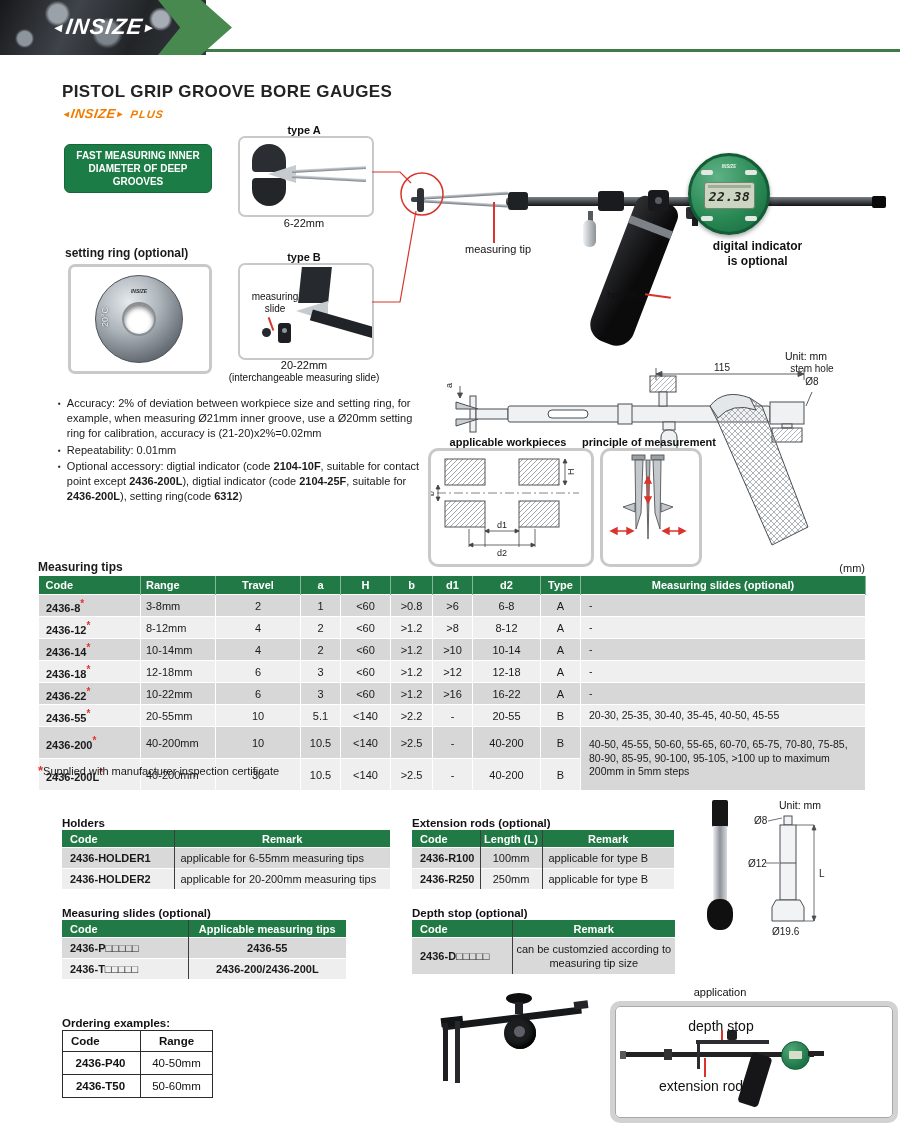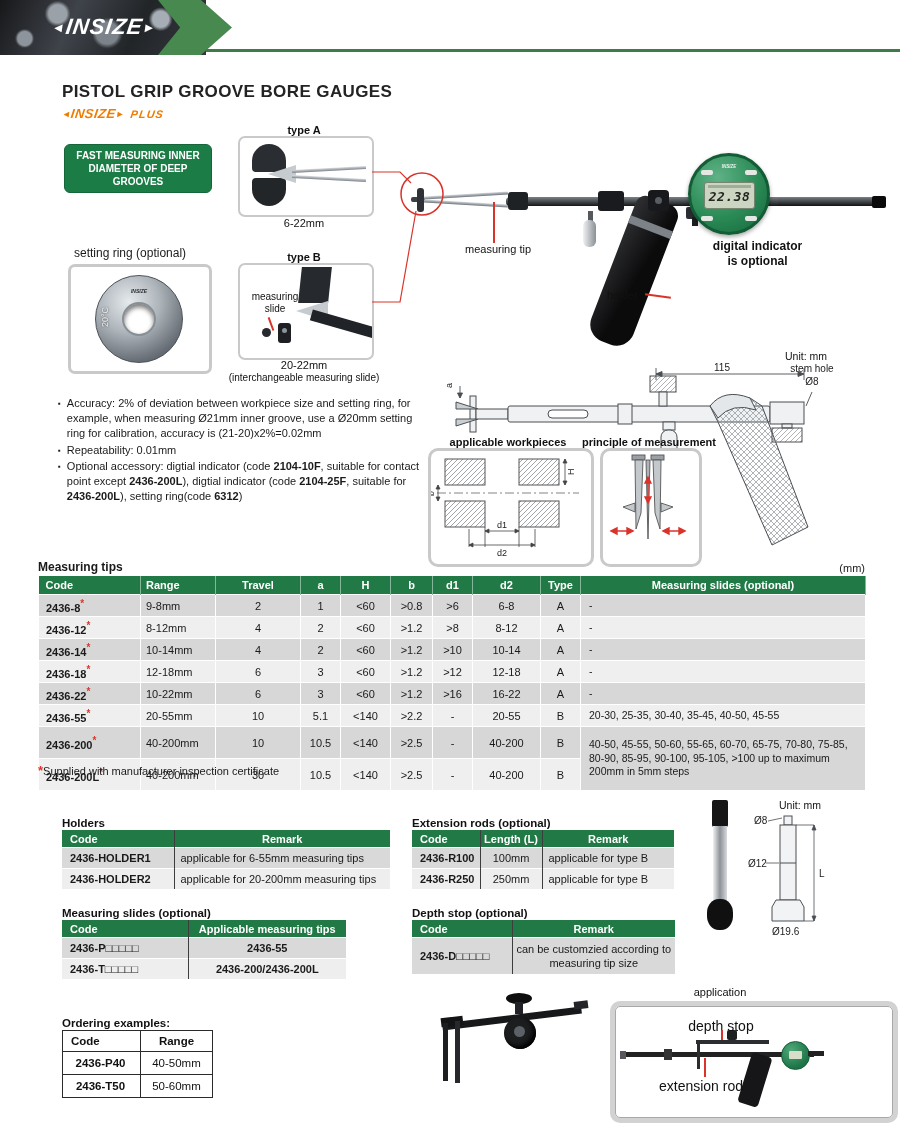--- a/index.html
+++ b/index.html
@@ -32,21 +32,21 @@
   .plus-logo .plus{font-size:11px;margin-left:6px;letter-spacing:1px;}
   .badge{left:64px;top:144px;width:142px;background:#1b7c45;border:1px solid #15673a;
     border-radius:6px;color:#fff;font-weight:bold;font-size:10px;line-height:1.3;
     text-align:center;padding:4px 2px;}
 
   
   .gbox{border:2px solid #c9c9c9;border-radius:7px;background:#fff;overflow:hidden;}
   .glabel{font-weight:bold;font-size:11px;text-align:center;color:#111;}
   .gcap{font-size:11px;text-align:center;color:#111;}
 
-  .sr-title{left:74px;top:246px;font-weight:normal;font-size:12px;}
+  .sr-title{left:65px;top:246px;font-weight:bold;font-size:12px;}
   .sr-box{left:68px;top:264px;width:138px;height:104px;border-width:3px;}
   .ring{position:absolute;left:24px;top:8px;width:86px;height:86px;border-radius:50%;
     background:radial-gradient(circle at 38% 30%, #e6eaed 0%, #aeb5bb 38%, #6b7279 72%, #3c4248 100%);
     border:1px solid #4c5258;}
   .ring-hole{position:absolute;left:28px;top:28px;width:30px;height:30px;border-radius:50%;
     background:#fff;box-shadow:inset 0 3px 5px rgba(0,0,0,.55),0 0 0 2px #878f96;}
   .ring-temp{position:absolute;left:-1px;top:36px;font-size:9px;color:#eef2f4;
     transform:rotate(-90deg);text-shadow:0 0 2px #333;}
   .ring-brand{position:absolute;left:0;top:12px;width:100%;text-align:center;font-size:5px;
     color:#2b2e31;font-weight:bold;font-style:italic;}
@@ -446,21 +446,21 @@
           <th>b</th>
           <th>d1</th>
           <th>d2</th>
           <th>Type</th>
           <th>Measuring slides (optional)</th>
         </tr>
       </thead>
     <tbody id="tips-body">
         <tr class="dark">
           <td class="cell-code"><span class="code">2436-8</span><sup class="star">*</sup></td>
-          <td class="cell-range">9-8mm</td>
+          <td class="cell-range">3-8mm</td>
           <td class="cell-travel">2</td>
           <td class="cell-a">1</td>
           <td class="cell-h">&lt;60</td>
           <td class="cell-b">&gt;0.8</td>
           <td class="cell-d1">&gt;6</td>
           <td class="cell-d2">6-8</td>
           <td class="cell-type">A</td>
           <td class="cell-slides">-</td>
         </tr>
         <tr class="light">

